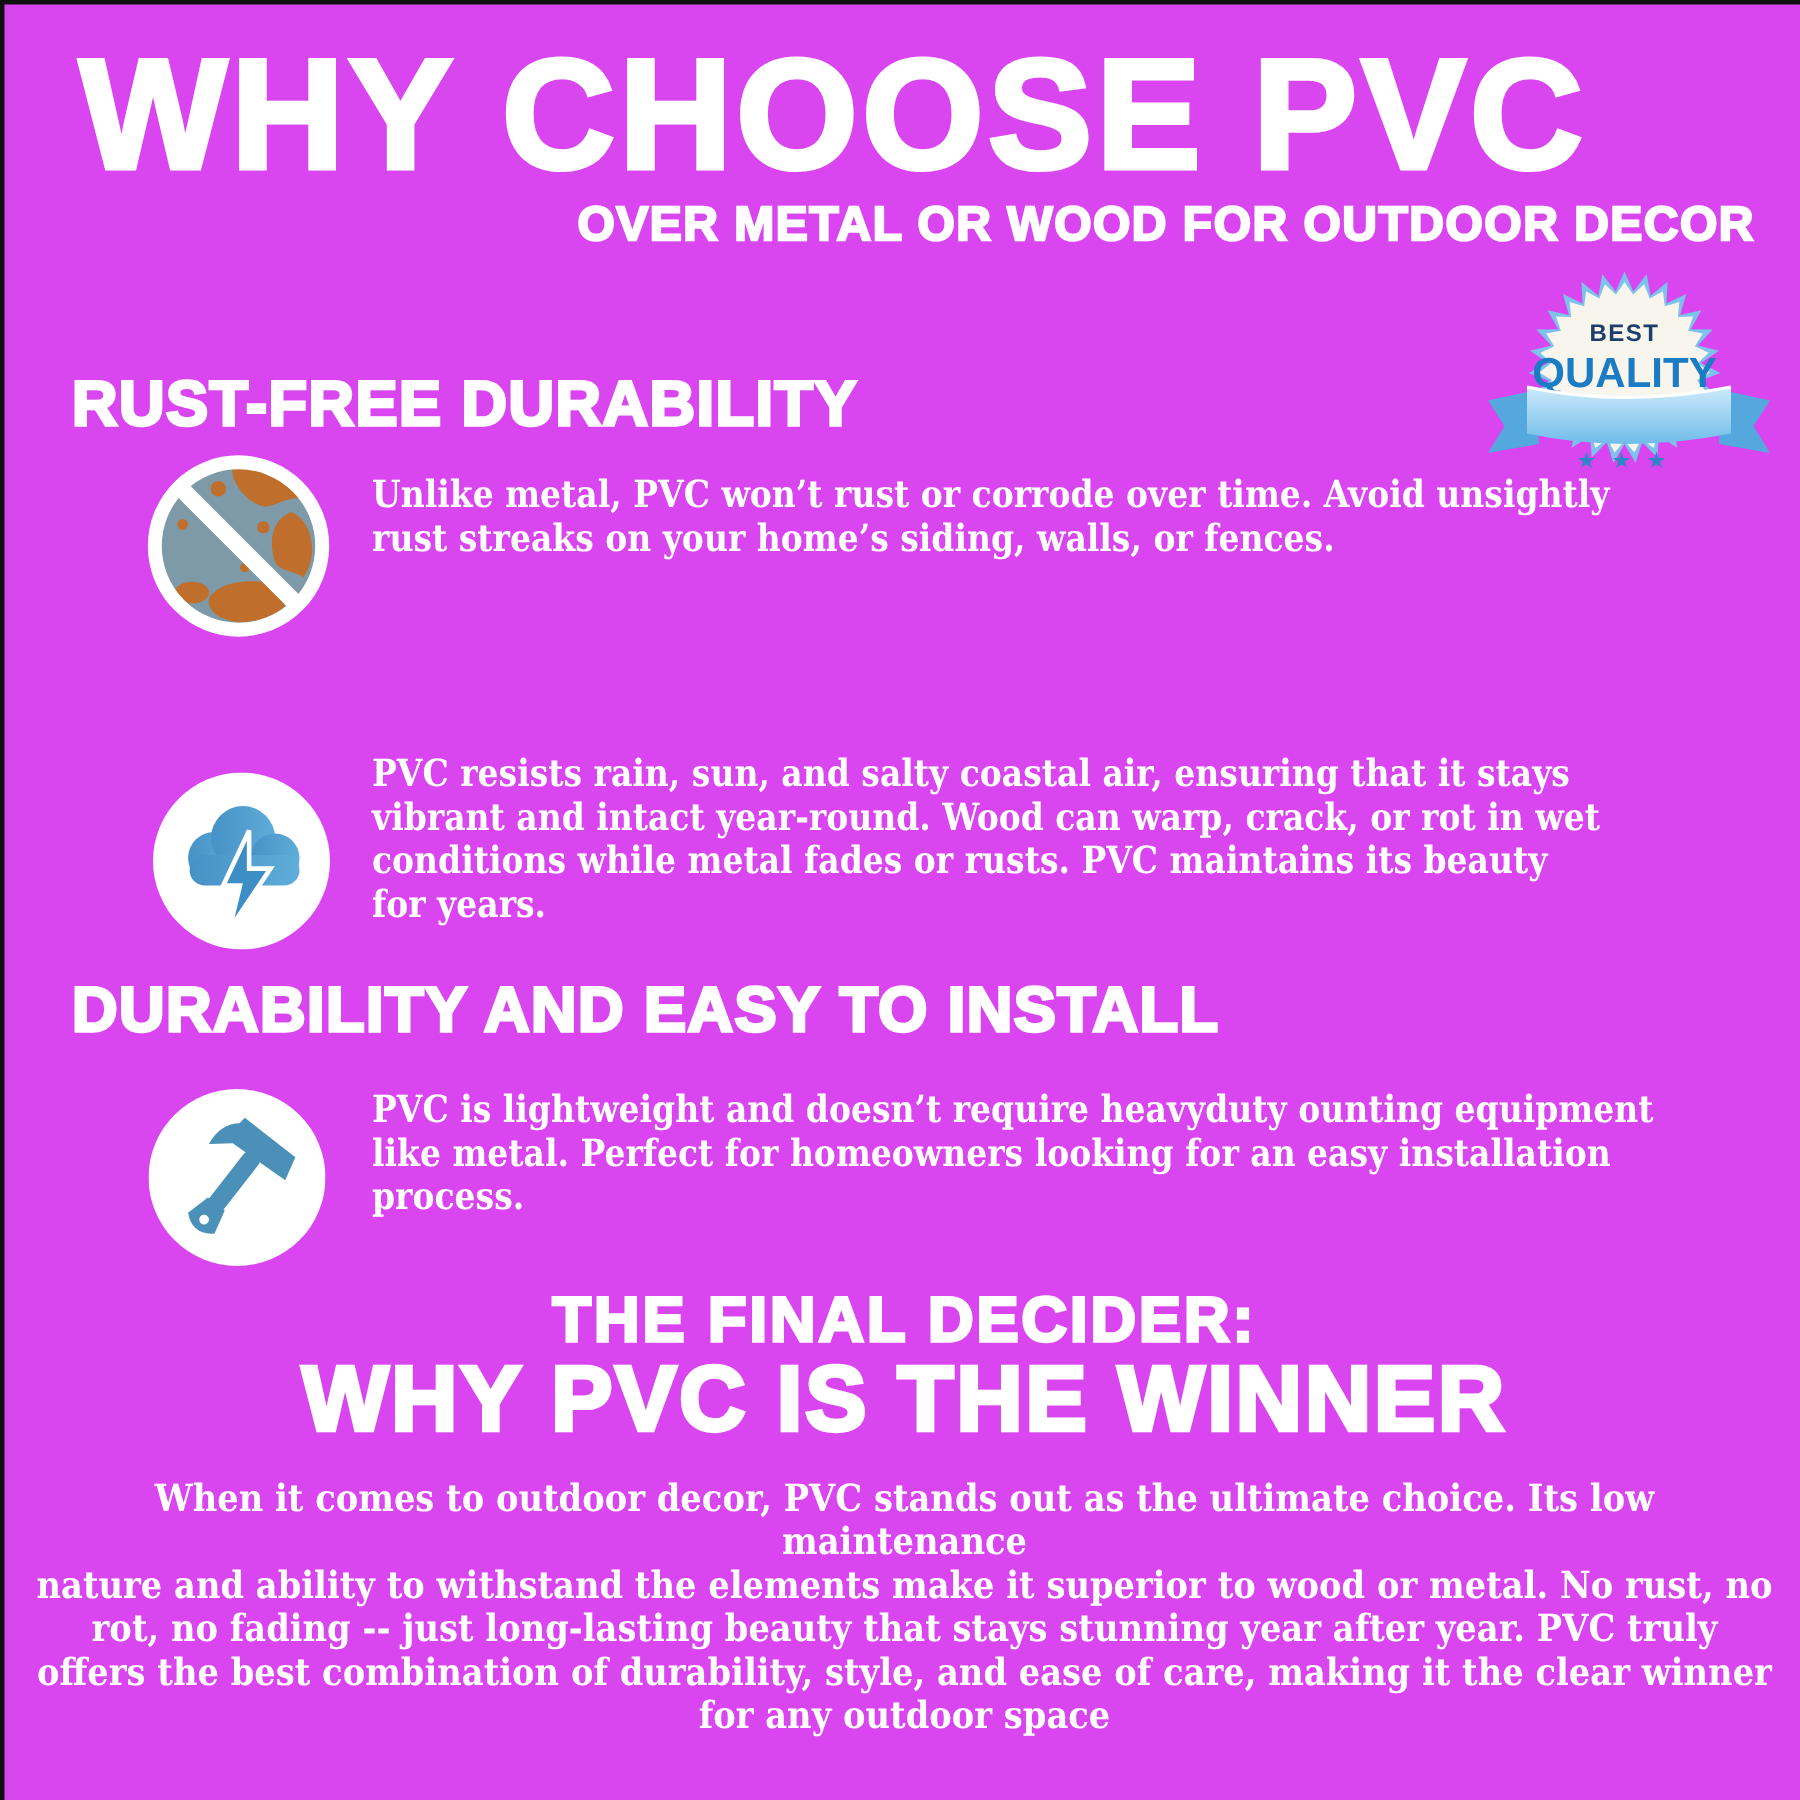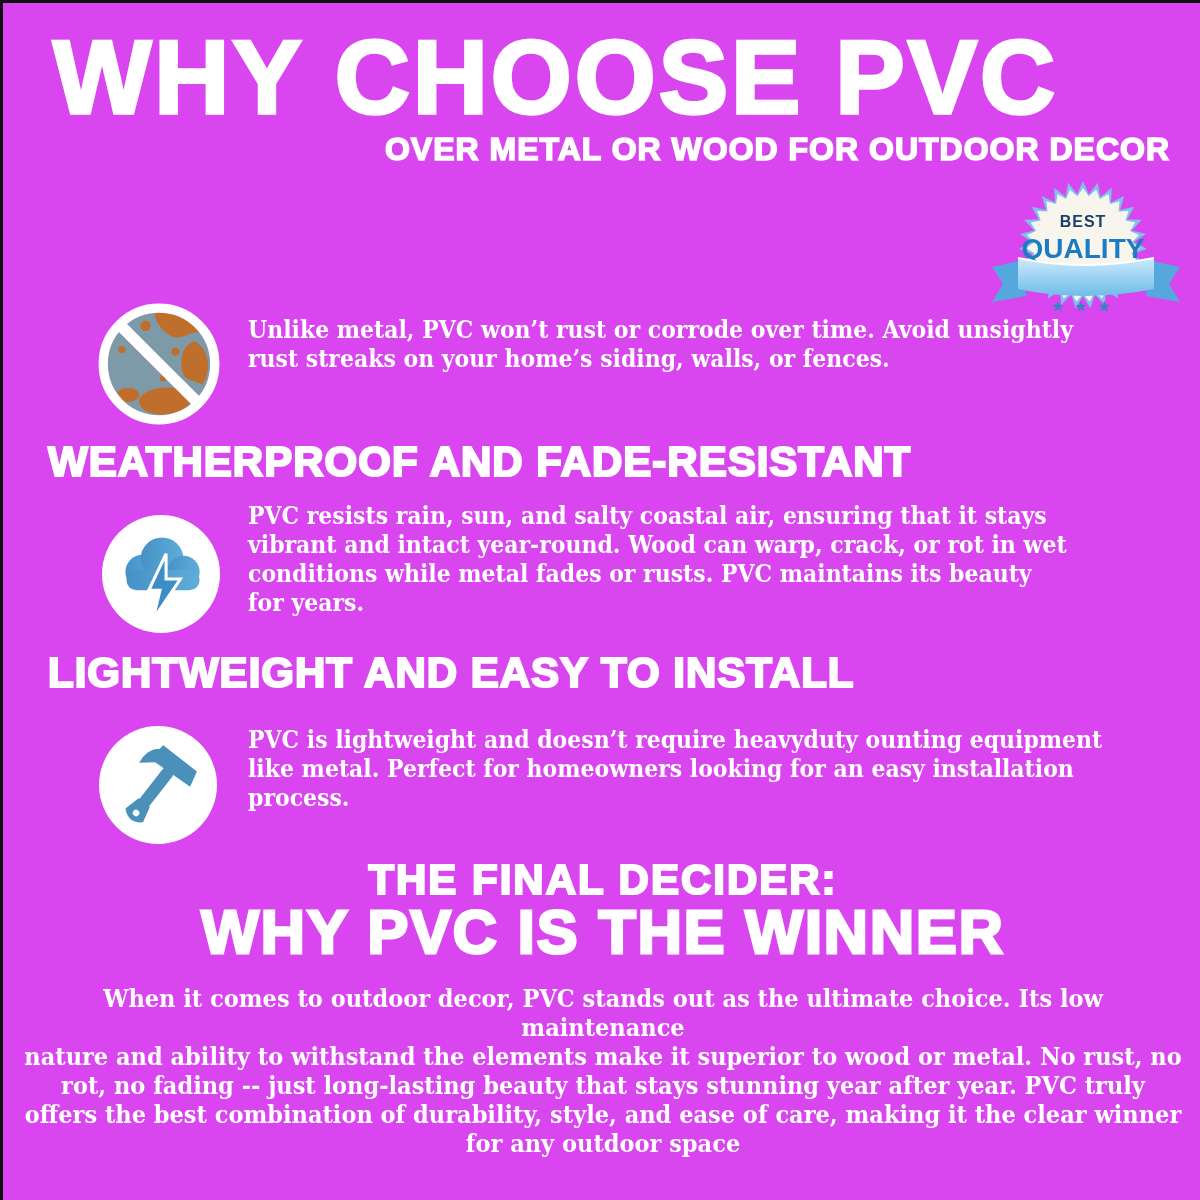--- a/index.html
+++ b/index.html
@@ -60,20 +60,21 @@
       <text x="97" y="46" text-anchor="middle" font-size="16" letter-spacing="1" fill="#1d3e6b">BEST</text>
       <text x="97" y="77" text-anchor="middle" font-size="28" fill="#1b7cc4">QUALITY</text>
       <path d="M6,86 L38,79 L40,115 L6,121 L17,103 Z" fill="#54a8dd"></path>
       <path d="M194,86 L162,79 L160,115 L194,121 L183,103 Z" fill="#54a8dd"></path>
       <path d="M32,77 Q97,91 168,77 L168,108 Q97,122 32,108 Z" fill="url(#ribGrad)"></path>
       <path d="M32,77 Q97,91 168,77" fill="none" stroke="#ffffff" stroke-width="2"></path>
       <text x="97" y="130" text-anchor="middle" font-size="13" letter-spacing="4" fill="#2e86c8">★ ★ ★</text>
     </svg>
   </div>
 
+  <div class="script-head sec-head" style="left:45px;top:245px;">RUST-FREE DURABILITY</div>
   <div class="icon-wrap" style="left:94px;top:299px;">
     <svg width="124" height="124" viewBox="0 0 120 120">
       <defs>
           <clipPath id="rustClip">
             <circle cx="60" cy="60" r="50"></circle>
           </clipPath>
         </defs>
       <circle cx="60" cy="60" r="50" fill="#7e9aa8"></circle>
       <g clip-path="url(#rustClip)" fill="#bf6e2c">
         <path d="M58 6 C76 0 96 12 104 30 C88 26 82 40 70 32 C60 26 52 12 58 6 Z"></path>
@@ -85,21 +86,20 @@
         <circle cx="76" cy="48" r="4"></circle>
         <circle cx="64" cy="74" r="3"></circle>
       </g>
       <line x1="21" y1="21" x2="99" y2="99" stroke="#ffffff" stroke-width="11"></line>
       <circle cx="60" cy="60" r="54" fill="none" stroke="#ffffff" stroke-width="9"></circle>
     </svg>
   </div>
   <div class="body-text" style="left:245px;top:312px;">Unlike metal, PVC won’t rust or corrode over time. Avoid unsightly
 rust streaks on your home’s siding, walls, or fences.</div>
 
-  <div class="script-head sec-head" style="left:45px;top:438px;">WEATHERPROOF AND FADE-RESISTANT</div>
   <div class="icon-wrap" style="left:99px;top:512px;">
     <svg width="118" height="118" viewBox="0 0 116 116">
       <defs>
         <linearGradient id="cloudGrad" x1="0" y1="0" x2="1" y2="0">
           <stop offset="0" stop-color="#4691c6"></stop>
           <stop offset="1" stop-color="#5fadd9"></stop>
         </linearGradient>
       </defs>
       <circle cx="58" cy="58" r="58" fill="#ffffff"></circle>
       <g fill="url(#cloudGrad)">
@@ -109,21 +109,21 @@
         <rect x="24" y="54" width="72" height="20" rx="10"></rect>
       </g>
       <polygon points="63,38 46,74 57,74 50,103 77,63 63,63" fill="#3e8ec6" stroke="#ffffff" stroke-width="3"></polygon>
     </svg>
   </div>
   <div class="body-text" style="left:245px;top:498px;">PVC resists  rain, sun, and salty coastal air, ensuring that it stays
 vibrant and intact year-round. Wood can warp, crack, or rot in wet
 conditions while metal fades or rusts. PVC maintains its beauty
 for years.</div>
 
-  <div class="script-head sec-head" style="left:45px;top:649px;">LIGHTWEIGHT AND EASY TO INSTALL</div>
+  <div class="script-head sec-head" style="left:45px;top:649px;">DURABILITY AND EASY TO INSTALL</div>
   <div class="icon-wrap" style="left:96px;top:723px;">
     <svg width="118" height="118" viewBox="0 0 116 116">
       <circle cx="58" cy="58" r="58" fill="#ffffff"></circle>
       <g fill="#4a90b8" transform="rotate(38 58 58)">
         <rect x="52" y="38" width="12" height="48" rx="5"></rect>
         <path d="M51 80 L65 80 L69 96 Q58 106 47 96 Z"></path>
         <circle cx="58" cy="93" r="3.2" fill="#ffffff"></circle>
         <path d="M38 24 L80 24 L84 40 L42 42 Q36 32 38 24 Z"></path>
         <path d="M42 26 Q27 34 30 52 L42 42 Z"></path>
       </g>

